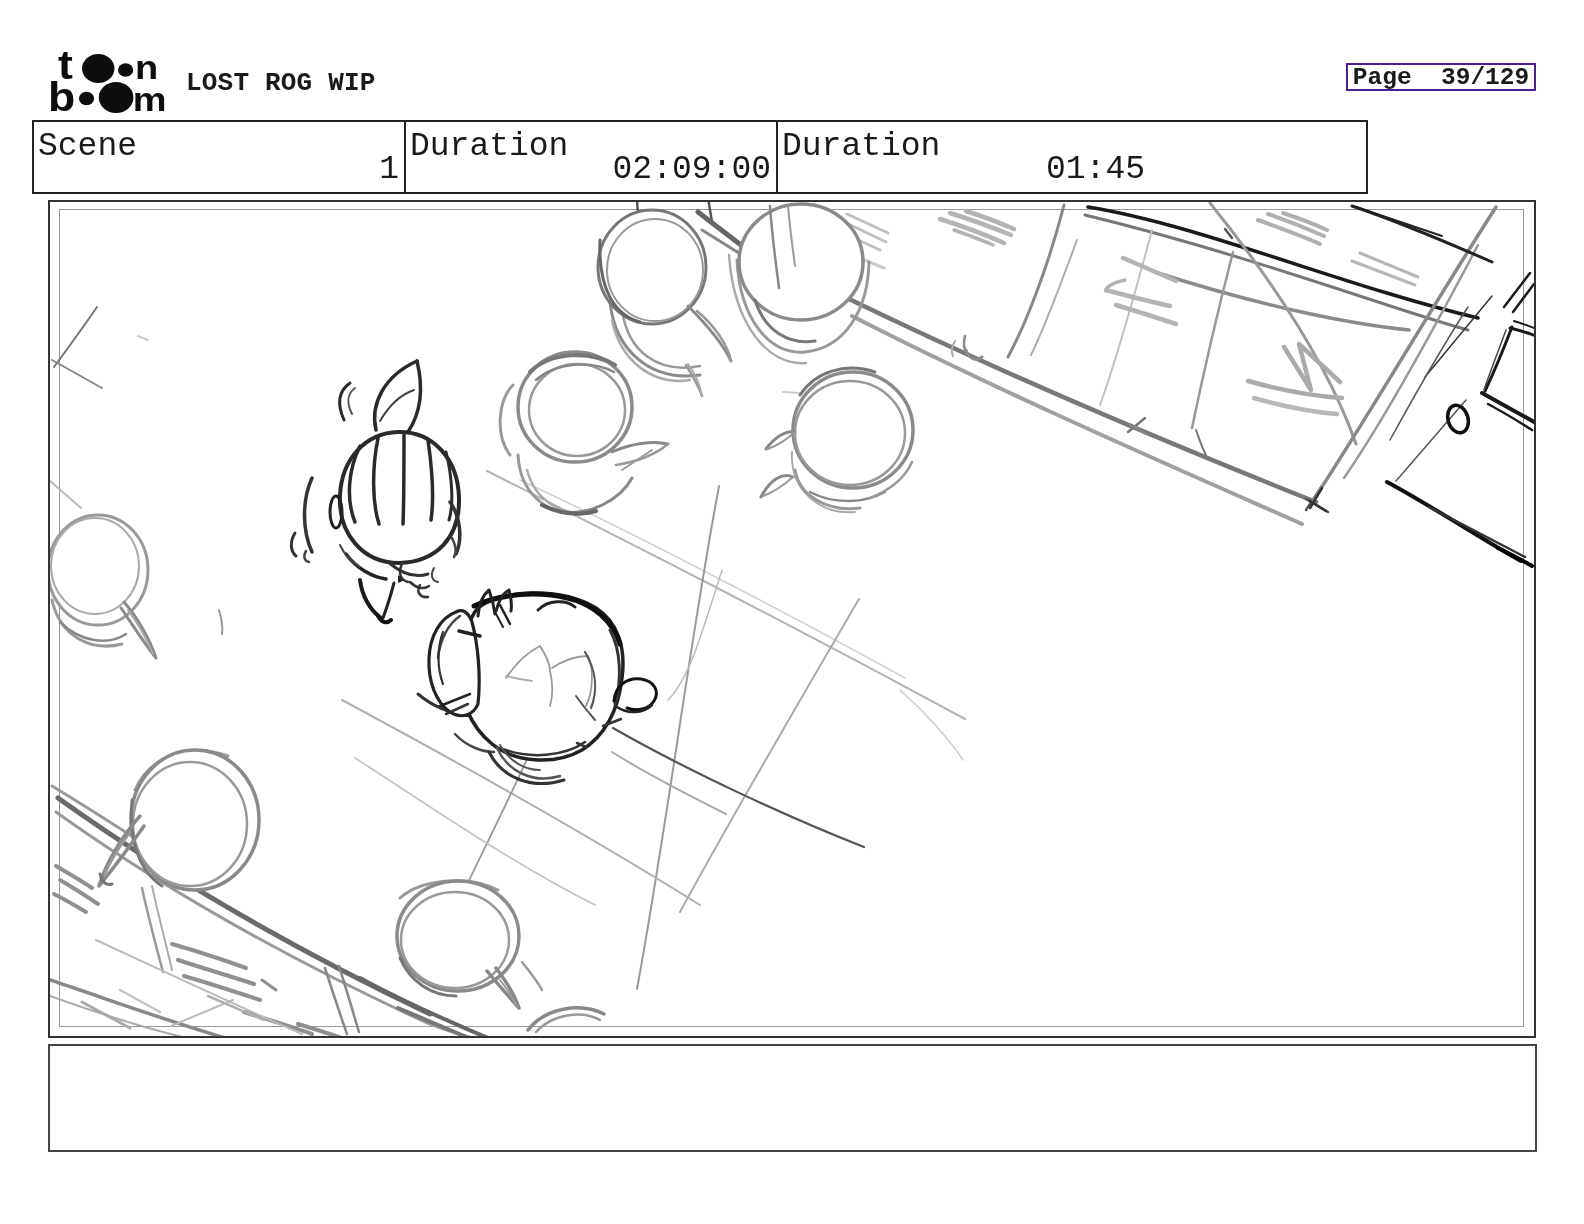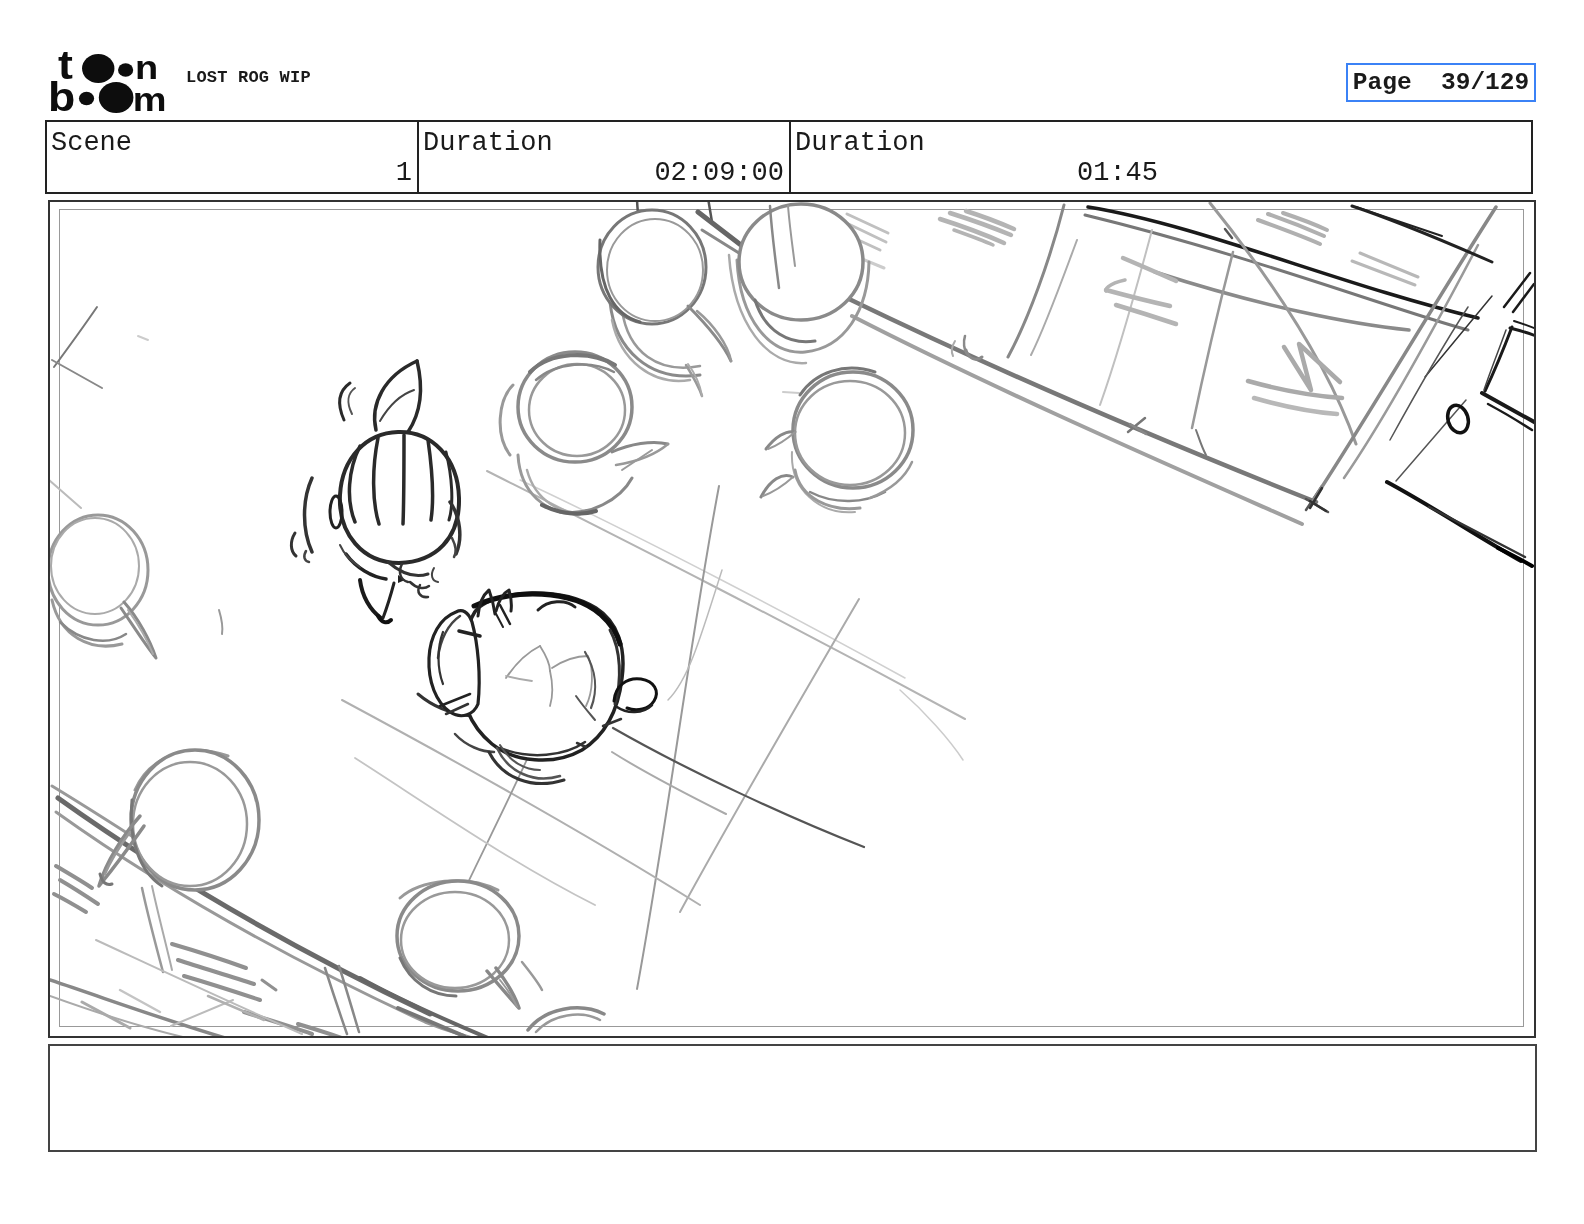--- a/index.html
+++ b/index.html
@@ -15,25 +15,25 @@
     <circle cx="45" cy="20.5" r="14.5"></circle>
     <circle cx="69.5" cy="22" r="6.8"></circle>
     <text x="78" y="31" font-size="34">n</text>
     <text x="0" y="63" font-size="40">b</text>
     <circle cx="34.5" cy="50.5" r="6.8"></circle>
     <circle cx="61" cy="49.5" r="15.5"></circle>
     <text x="76" y="63" font-size="34">m</text>
   </g>
 </svg>
 
-<div class="abs" style="left:186px;top:67.5px;font-size:17px;font-weight:bold;letter-spacing:0.2px;">LOST ROG WIP</div>
-
-<div class="abs" style="left:1346px;top:63px;width:190px;height:39px;border:2px solid #3b82f6;box-sizing:border-box;display:flex;align-items:center;justify-content:center;font-size:24.5px;font-weight:bold;">Page&nbsp;&nbsp;39/129</div>
-
-<div class="abs" style="left:45px;top:120px;width:1488px;height:74px;border:2px solid #222;box-sizing:border-box;display:flex;font-size:27px;">
+<div class="abs" style="left:186px;top:67.5px;font-size:26px;font-weight:bold;letter-spacing:0.2px;">LOST ROG WIP</div>
+
+<div class="abs" style="left:1346px;top:63px;width:190px;height:28px;border:2px solid #4c1d95;box-sizing:border-box;display:flex;align-items:center;justify-content:center;font-size:24.5px;font-weight:bold;">Page&nbsp;&nbsp;39/129</div>
+
+<div class="abs" style="left:32px;top:120px;width:1336px;height:74px;border:2px solid #222;box-sizing:border-box;display:flex;font-size:33px;">
 
   <div style="width:372px;border-right:2px solid #222;box-sizing:border-box;position:relative;">
     <div class="abs" style="left:4px;top:6px;">Scene</div>
     <div class="abs" style="right:5px;bottom:4px;">1</div>
   </div>
 
   <div style="width:372px;border-right:2px solid #222;box-sizing:border-box;position:relative;">
     <div class="abs" style="left:4px;top:6px;">Duration</div>
     <div class="abs" style="right:5px;bottom:4px;">02:09:00</div>
   </div>

